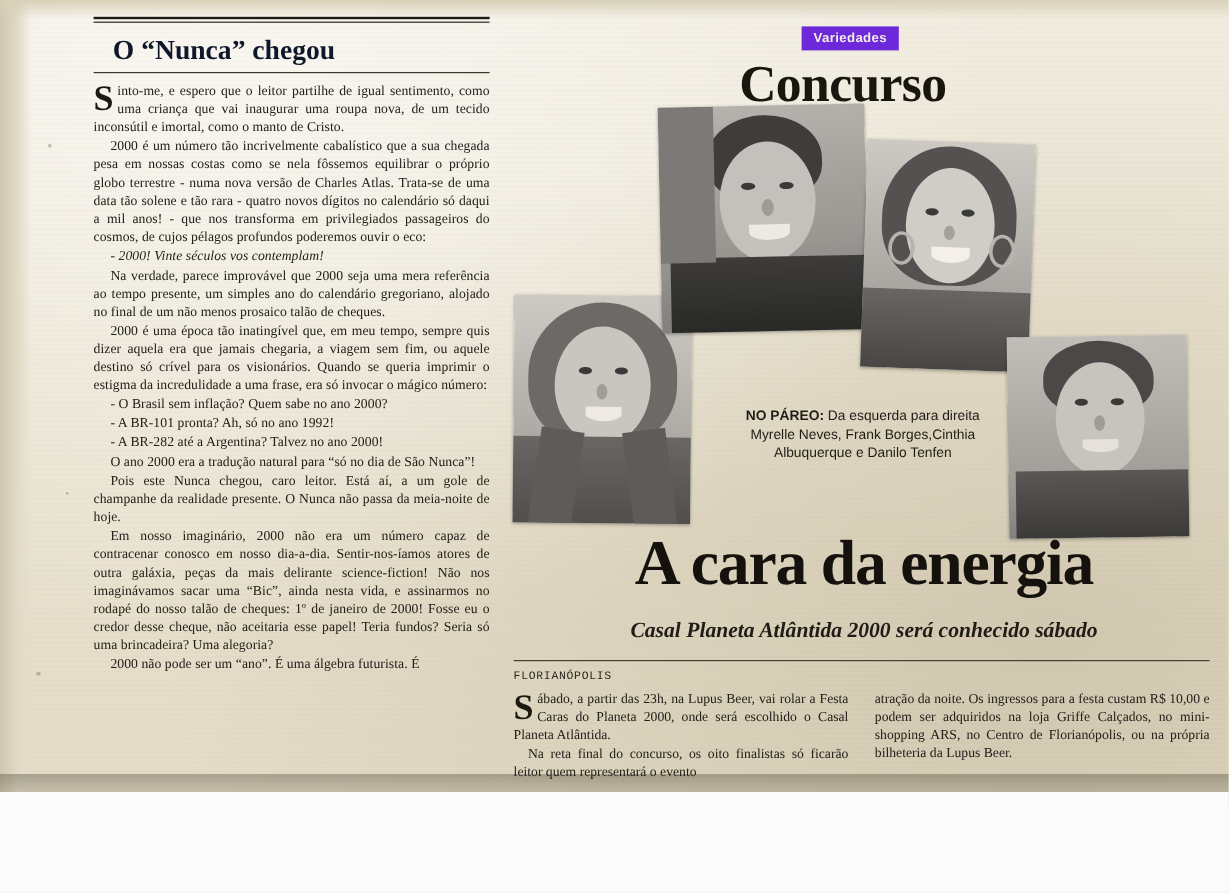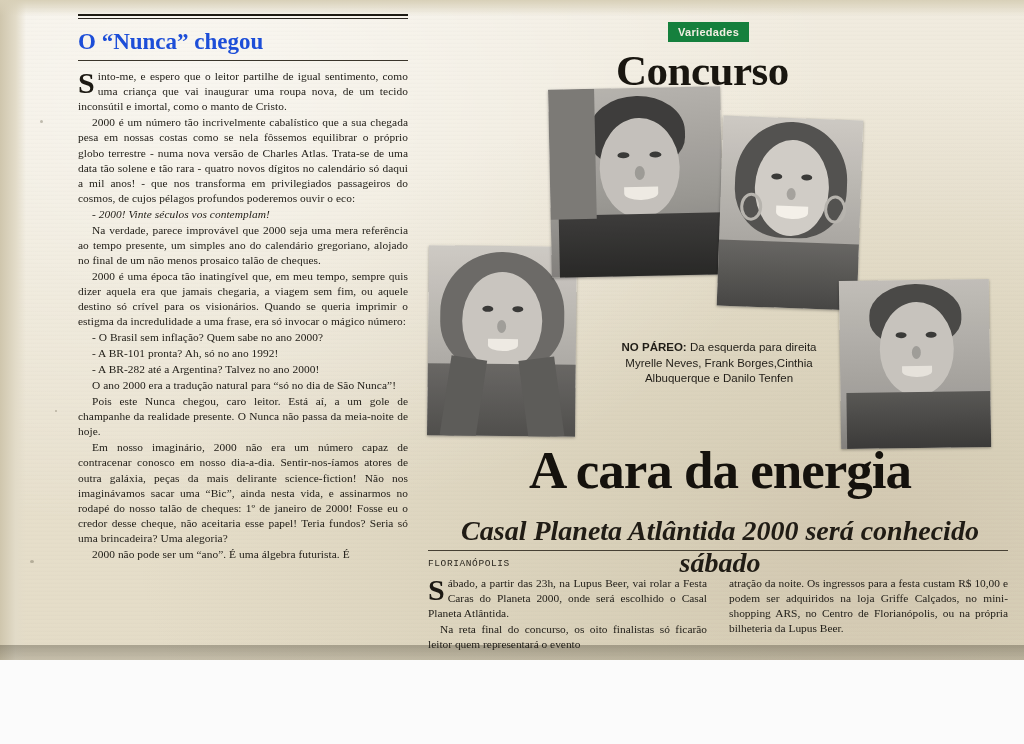--- a/index.html
+++ b/index.html
@@ -83,22 +83,22 @@
   }
   .rule-mid {
     border-top: 1.5px solid #2a2620;
     margin: 2px 0 10px 0;
   }
   .headline-left {
     font-family: "Liberation Serif", serif;
     font-weight: bold;
     font-size: 23px;
     line-height: 1.1;
-    margin: 0 0 6px 0;
-    color: #1d4ed8;
+    margin: 0 0 6px 16px;
+    color: #0f172a;
   }
   .rule-thin {
     border-top: 1px solid #3a352b;
     margin: 4px 0 8px 0;
   }
   .body-text {
     font-size: 11.4px;
     line-height: 1.32;
     text-align: justify;
     color: #23201a;
@@ -125,21 +125,21 @@
   
   #right-col {
     position: absolute;
     left: 420px; top: 10px;
     width: 590px;
     height: 645px;
   }
   #varied-tag {
     position: absolute;
     left: 248px; top: 12px;
-    background: #15803d;
+    background: #6d28d9;
     color: #f2eee2;
     font-family: "Liberation Sans", sans-serif;
     font-weight: bold;
     font-size: 11px;
     letter-spacing: 0.3px;
     padding: 4px 10px 4px 10px;
   }
   #concurso {
     position: absolute;
     left: 196px; top: 36px;
@@ -211,21 +211,21 @@
     color: #15120d;
   }
   #sub-headline {
     position: absolute;
     left: 10px; top: 505px;
     width: 580px;
     text-align: center;
     font-family: "Liberation Serif", serif;
     font-style: italic;
     font-weight: bold;
-    font-size: 28px;
+    font-size: 18px;
     color: #201c15;
   }
   #sub-rule {
     position: absolute;
     left: 8px; top: 540px;
     width: 580px;
     border-top: 1px solid #464034;
   }
   #dateline {
     position: absolute;

